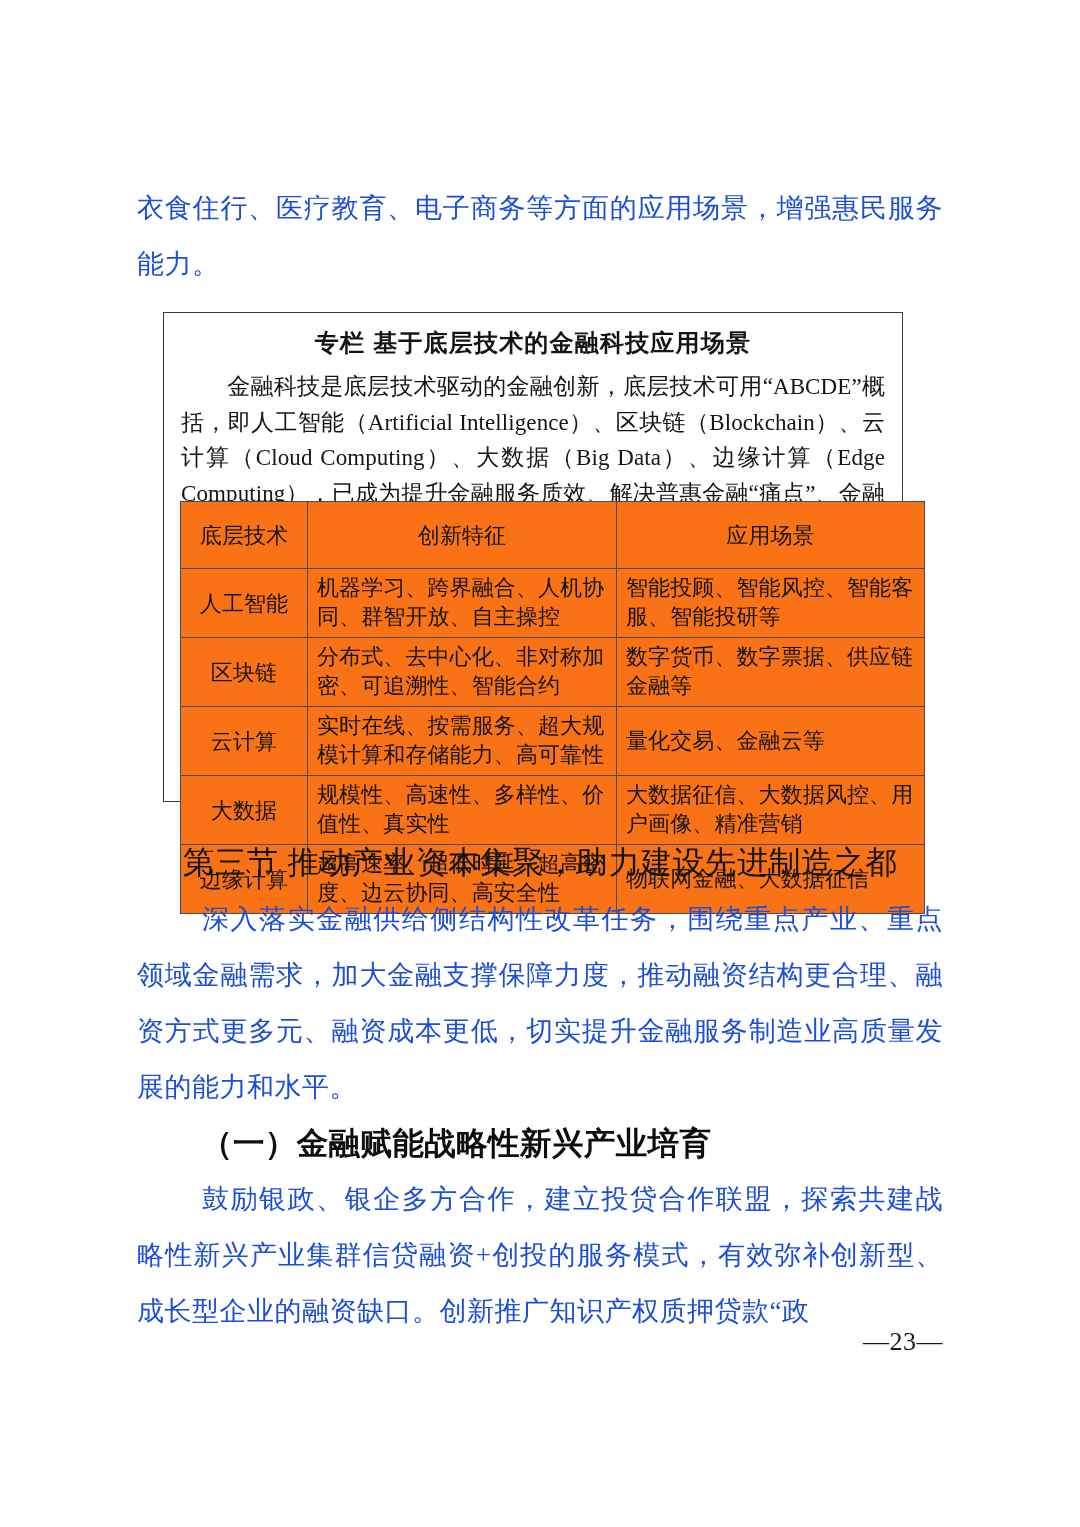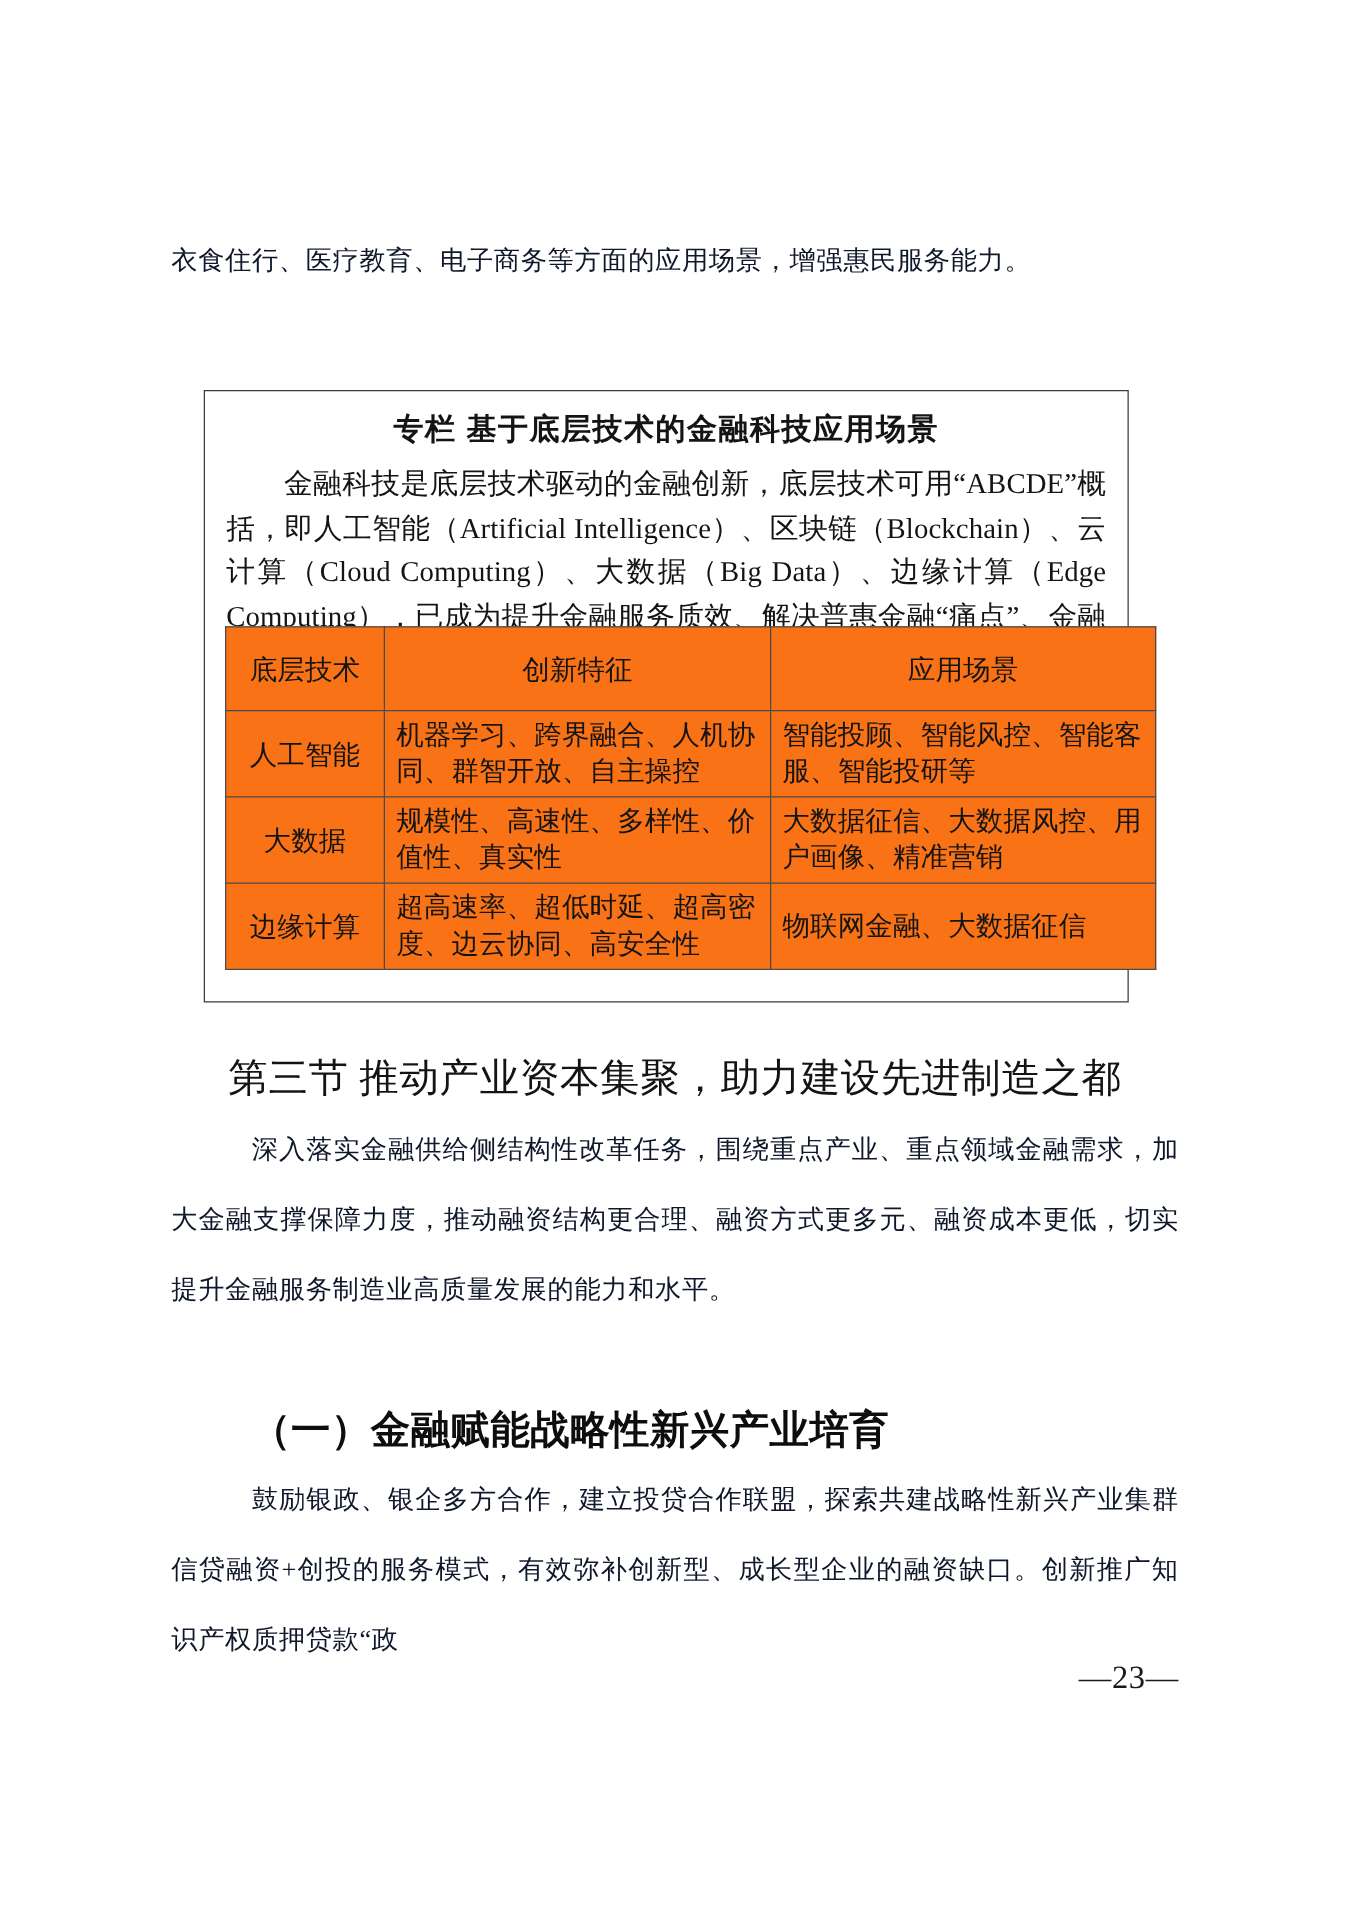--- a/index.html
+++ b/index.html
@@ -23,27 +23,27 @@
     height: 1527px;
   }
 
   
   .body-block {
     position: absolute;
     left: 137px;
     width: 806px;
   }
   .para {
-    font-size: 21px;
+    font-size: 27px;
     line-height: 56px;
     letter-spacing: 0.5px;
     text-align: justify;
     text-justify: inter-ideograph;
     margin: 0;
-    color: #0f172a;
+    color: #1d4ed8;
   }
   .para .ind { display: inline-block; width: 64px; }
 
   .section-heading {
     font-size: 31.5px;
     line-height: 56px;
     letter-spacing: 0.6px;
     margin: 0;
     text-align: center;
     color: #141414;
@@ -168,20 +168,30 @@
           <th>应用场景</th>
         </tr>
       </thead>
       <tbody>
         <tr>
           <td class="tech-name">人工智能</td>
           <td class="cell-text">机器学习、跨界融合、人机协同、群智开放、自主操控</td>
           <td class="cell-text">智能投顾、智能风控、智能客服、智能投研等</td>
         </tr>
         <tr>
+          <td class="tech-name">区块链</td>
+          <td class="cell-text">分布式、去中心化、非对称加密、可追溯性、智能合约</td>
+          <td class="cell-text">数字货币、数字票据、供应链金融等</td>
+        </tr>
+        <tr>
+          <td class="tech-name">云计算</td>
+          <td class="cell-text">实时在线、按需服务、超大规模计算和存储能力、高可靠性</td>
+          <td class="cell-text">量化交易、金融云等</td>
+        </tr>
+        <tr>
           <td class="tech-name">大数据</td>
           <td class="cell-text">规模性、高速性、多样性、价值性、真实性</td>
           <td class="cell-text">大数据征信、大数据风控、用户画像、精准营销</td>
         </tr>
         <tr>
           <td class="tech-name">边缘计算</td>
           <td class="cell-text">超高速率、超低时延、超高密度、边云协同、高安全性</td>
           <td class="cell-text">物联网金融、大数据征信</td>
         </tr>
       </tbody>

